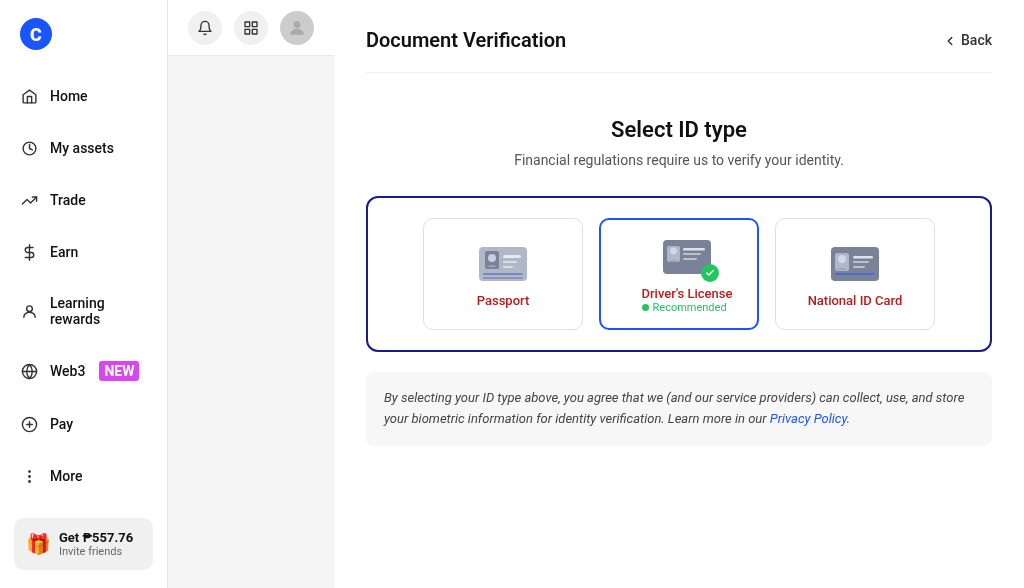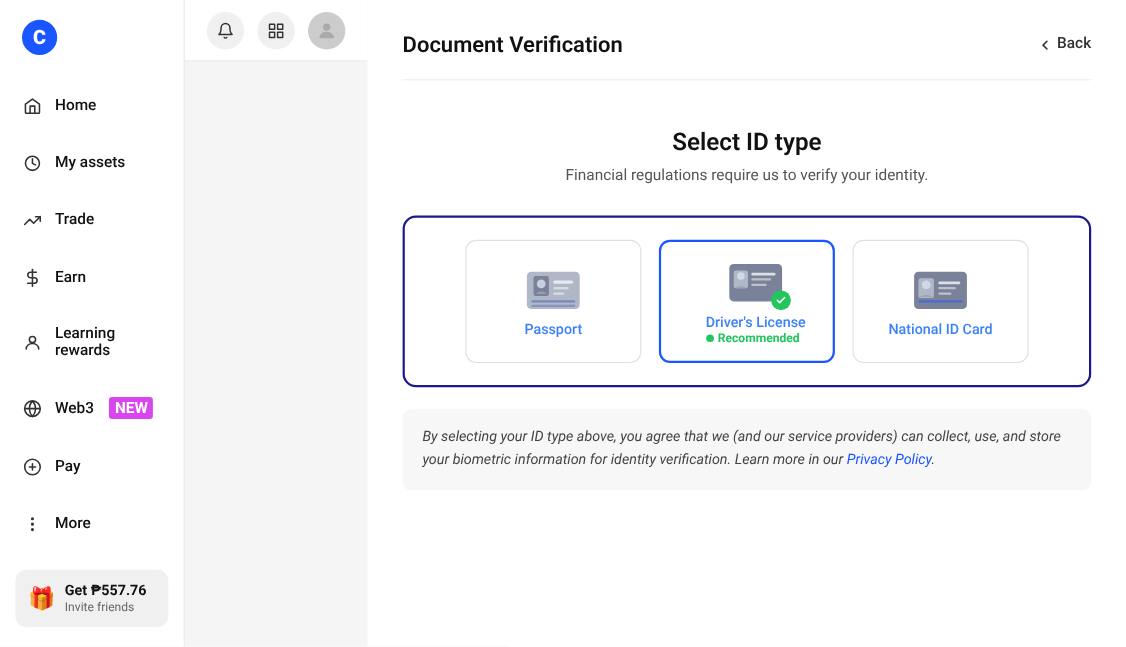--- a/index.html
+++ b/index.html
@@ -217,30 +217,30 @@
       transition: border-color 0.15s;
       gap: 10px;
     }
     .id-option.selected {
       border: 2px solid #1a56ff;
       padding-left: 28px;
     }
     .id-option-label {
       font-size: 13px;
       font-weight: 500;
-      color: #3b82f6;
+      color: #b91c1c;
       text-align: center;
     }
     .recommended-badge {
       display: flex;
       align-items: center;
       gap: 4px;
       font-size: 11px;
       color: #22c55e;
-      font-weight: 700;
+      font-weight: 400;
     }
     .recommended-dot {
       width: 7px;
       height: 7px;
       border-radius: 50%;
       background: #22c55e;
     }
 
     
     .disclaimer-box {

